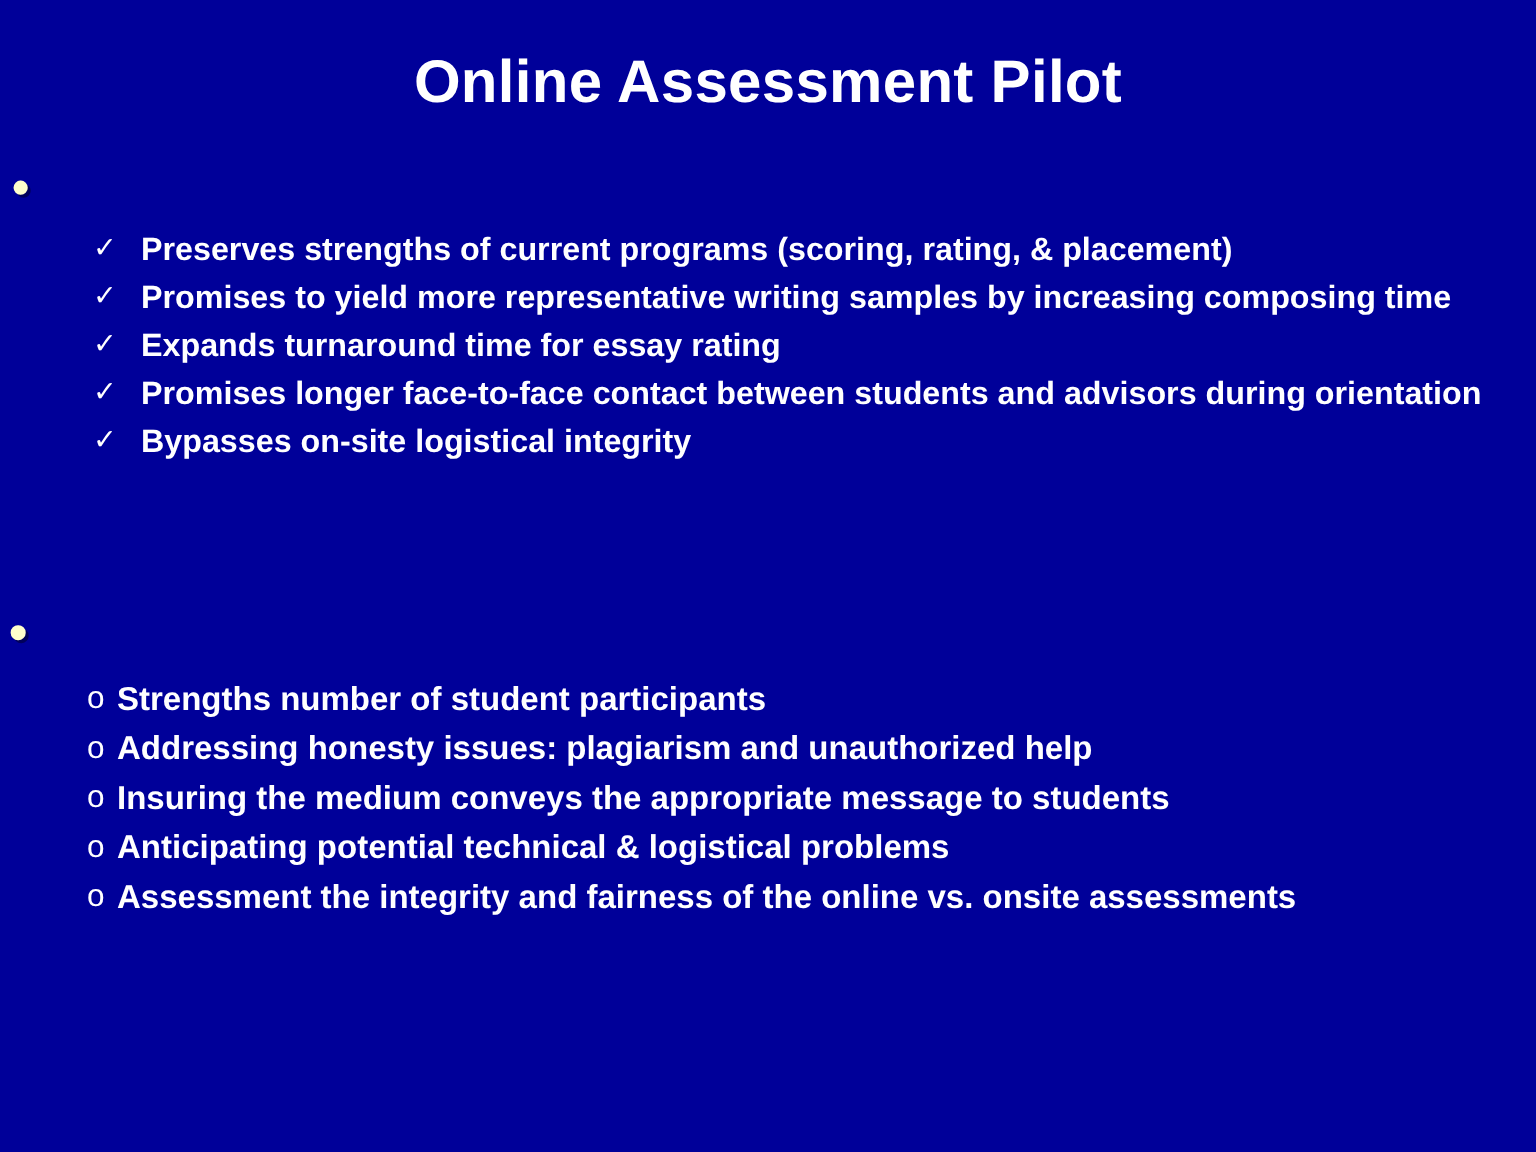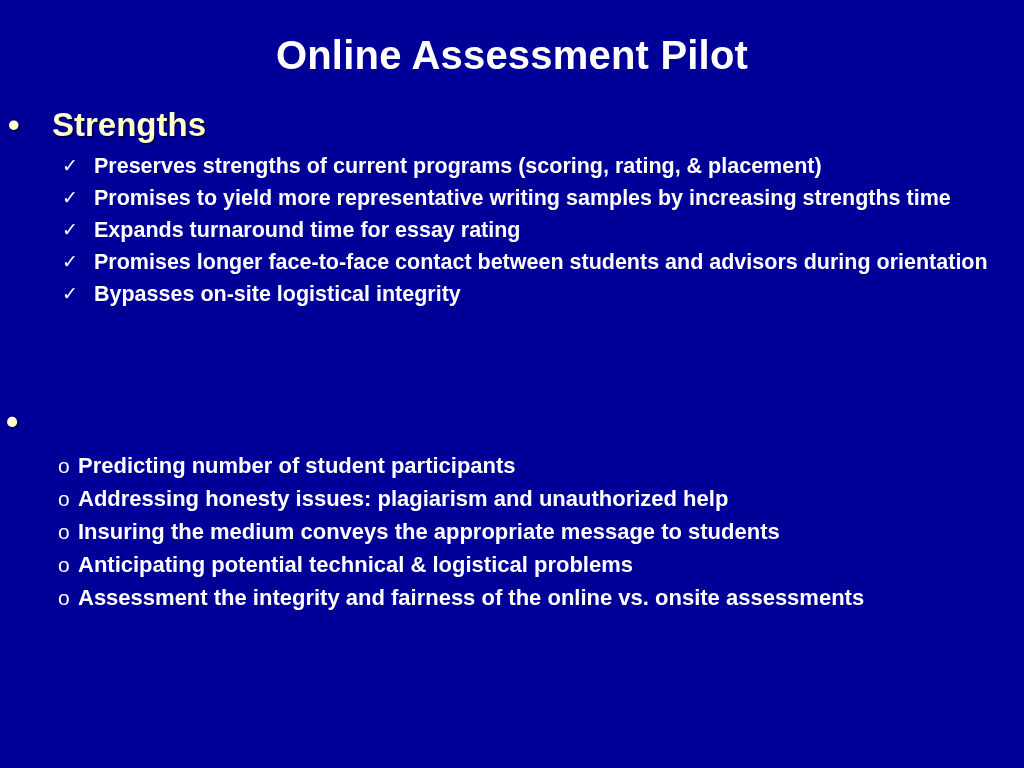--- a/index.html
+++ b/index.html
@@ -128,31 +128,30 @@
 
 <div id="slide">
 
   <div class="slide-title">Online Assessment Pilot</div>
 
   <div class="body-area">
 
     <div class="section section-strengths">
       <div class="section-heading">
         <span class="hd-bullet">•</span>
-        <span class="hd-label">Strengths</span>
       </div>
 
       <ul class="bullet-list">
         <li class="bullet-item">
           <span class="marker">✓</span>
           <span class="btext">Preserves strengths of current programs (scoring, rating, &amp; placement)</span>
         </li>
         <li class="bullet-item">
           <span class="marker">✓</span>
-          <span class="btext">Promises to yield more representative writing samples by increasing strengths time</span>
+          <span class="btext">Promises to yield more representative writing samples by increasing composing time</span>
         </li>
         <li class="bullet-item">
           <span class="marker">✓</span>
           <span class="btext">Expands turnaround time for essay rating</span>
         </li>
         <li class="bullet-item">
           <span class="marker">✓</span>
           <span class="btext">Promises longer face-to-face contact between students and advisors during orientation</span>
         </li>
         <li class="bullet-item">
@@ -165,21 +164,21 @@
     <div class="section-gap"></div>
 
     <div class="section section-concerns">
       <div class="section-heading">
         <span class="hd-bullet">•</span>
       </div>
 
       <ul class="bullet-list">
         <li class="bullet-item">
           <span class="marker">o</span>
-          <span class="btext">Predicting number of student participants</span>
+          <span class="btext">Strengths number of student participants</span>
         </li>
         <li class="bullet-item">
           <span class="marker">o</span>
           <span class="btext">Addressing honesty issues: plagiarism and unauthorized help</span>
         </li>
         <li class="bullet-item">
           <span class="marker">o</span>
           <span class="btext">Insuring the medium conveys the appropriate message to students</span>
         </li>
         <li class="bullet-item">

